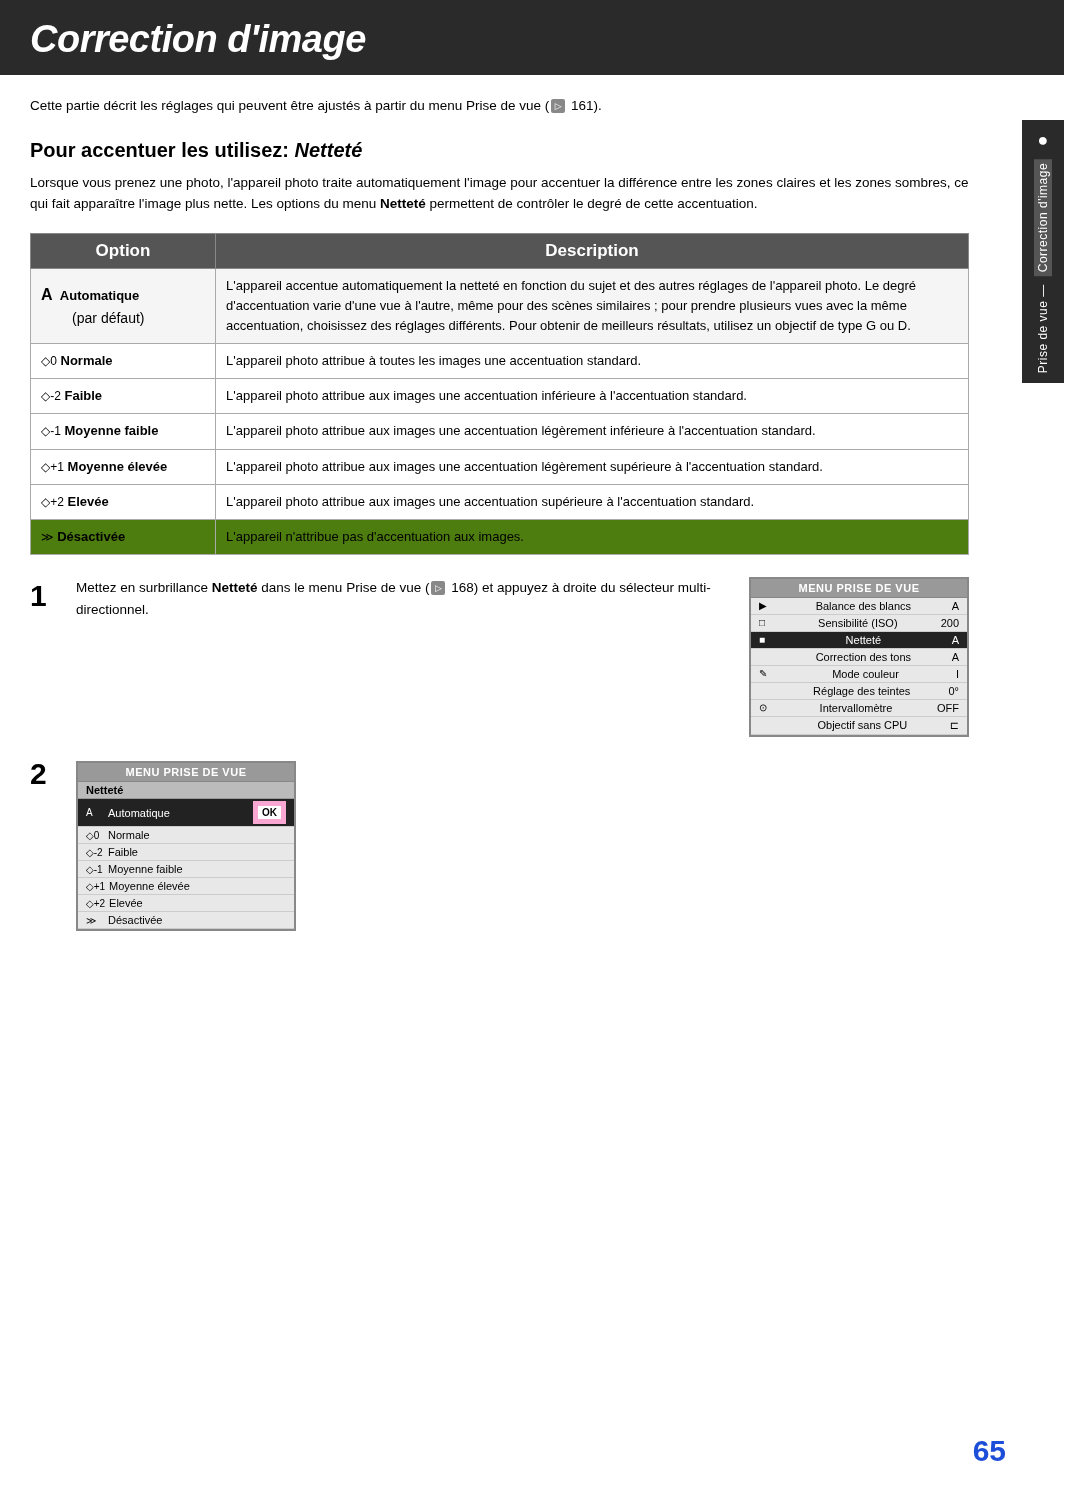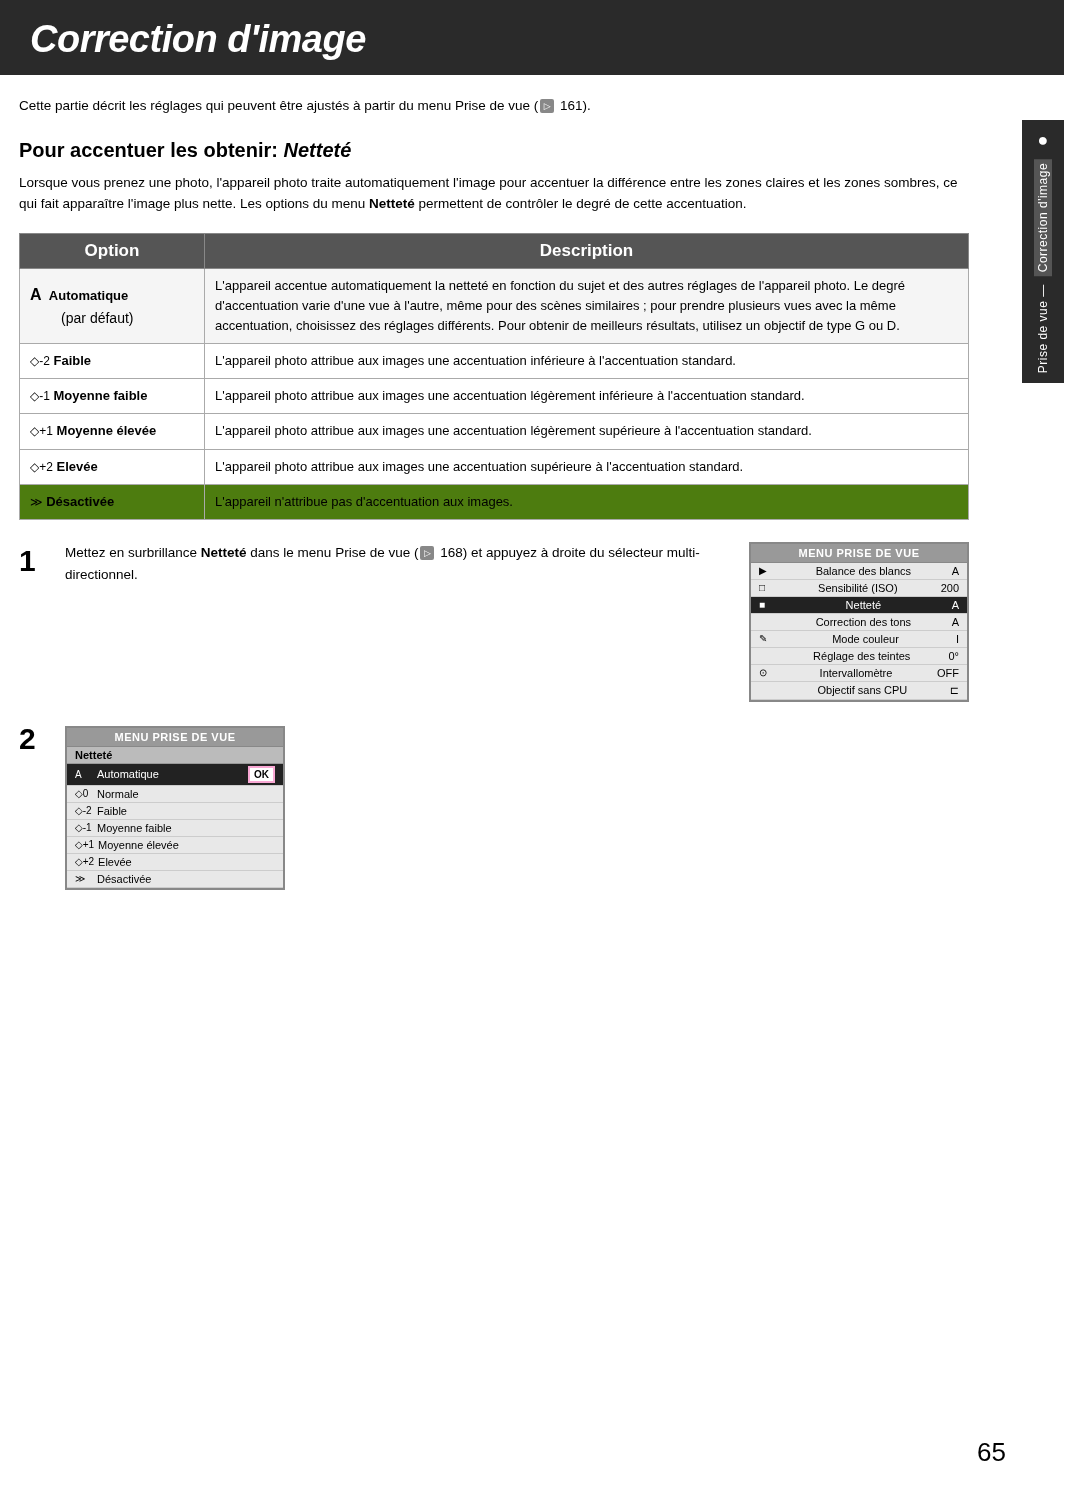--- a/index.html
+++ b/index.html
@@ -82,28 +82,28 @@
       background: #555;
       padding: 4px 2px;
       margin-top: 4px;
     }
 
     
     .page-number {
       position: absolute;
       bottom: 18px;
       right: 58px;
-      font-size: 26px;
-      font-weight: 400;
-      color: #000000;
+      font-size: 30px;
+      font-weight: 700;
+      color: #1d4ed8;
     }
 
     
     .main-content {
-      padding: 20px 50px 40px 19px;
+      padding: 20px 50px 40px 30px;
       margin-right: 45px;
     }
 
     .intro-text {
       font-size: 13.5px;
       line-height: 1.6;
       margin-bottom: 22px;
     }
 
     .section-heading {
@@ -323,21 +323,21 @@
     .submenu-item .si-value {
       font-weight: 700;
     }
 
     .ok-badge {
       background: #fff;
       color: #000;
       font-weight: 700;
       font-size: 10px;
       padding: 1px 4px;
-      border: 2px solid #f9a8d4;
+      border: 5px solid #f9a8d4;
     }
   </style>
 </head>
 <body>
 
 <div class="page-wrapper">
 
   <div class="header">
     <div class="header-title">Correction d'image</div>
   </div>
@@ -351,40 +351,44 @@
     </div>
   </div>
 
   <div class="main-content">
 
     <div class="intro-text">
       Cette partie décrit les réglages qui peuvent être ajustés à partir du menu Prise de vue (<span style="display:inline-block;width:14px;height:14px;background:#888;border-radius:2px;vertical-align:middle;margin:0 2px;font-size:9px;text-align:center;line-height:14px;color:#fff;">▷</span> 161).
     </div>
 
     <div class="section-heading">
-      <span>Pour accentuer les obtenir: </span><em>Netteté</em>
+      <span>Pour accentuer les utilisez: </span><em>Netteté</em>
     </div>
 
     <div class="section-body">
       <span>Lorsque vous prenez une photo, l'appareil photo traite automatiquement l'image pour accentuer la différence entre les zones claires et les zones sombres, ce qui fait apparaître l'image plus nette. Les options du menu </span><strong>Netteté</strong><span> permettent de contrôler le degré de cette accentuation.</span>
     </div>
 
     <table class="options-table">
       <thead>
         <tr>
           <th class="option-col">Option</th>
           <th class="desc-col">Description</th>
         </tr>
       </thead>
       <tbody id="table-body">
       <tr class="row-a">
             <td class="option-cell"><span style="font-weight:900;font-size:16px;">A</span>&nbsp;&nbsp;<span class="option-label">Automatique</span><br><span class="option-sub">&nbsp;&nbsp;&nbsp;&nbsp;&nbsp;&nbsp;&nbsp;&nbsp;(par défaut)</span></td>
             <td>L'appareil accentue automatiquement la netteté en fonction du sujet et des autres réglages de l'appareil photo. Le degré d'accentuation varie d'une vue à l'autre, même pour des scènes similaires ; pour prendre plusieurs vues avec la même accentuation, choisissez des réglages différents. Pour obtenir de meilleurs résultats, utilisez un objectif de type G ou D.</td>
           </tr>
           <tr>
+            <td class="option-cell"><span class="option-icon">◇0</span>&nbsp;<span class="option-label">Normale</span></td>
+            <td>L'appareil photo attribue à toutes les images une accentuation standard.</td>
+          </tr>
+          <tr>
             <td class="option-cell"><span class="option-icon">◇-2</span>&nbsp;<span class="option-label">Faible</span></td>
             <td>L'appareil photo attribue aux images une accentuation inférieure à l'accentuation standard.</td>
           </tr>
           <tr>
             <td class="option-cell"><span class="option-icon">◇-1</span>&nbsp;<span class="option-label">Moyenne faible</span></td>
             <td>L'appareil photo attribue aux images une accentuation légèrement inférieure à l'accentuation standard.</td>
           </tr>
           <tr>
             <td class="option-cell"><span class="option-icon">◇+1</span>&nbsp;<span class="option-label">Moyenne élevée</span></td>
             <td>L'appareil photo attribue aux images une accentuation légèrement supérieure à l'accentuation standard.</td>

